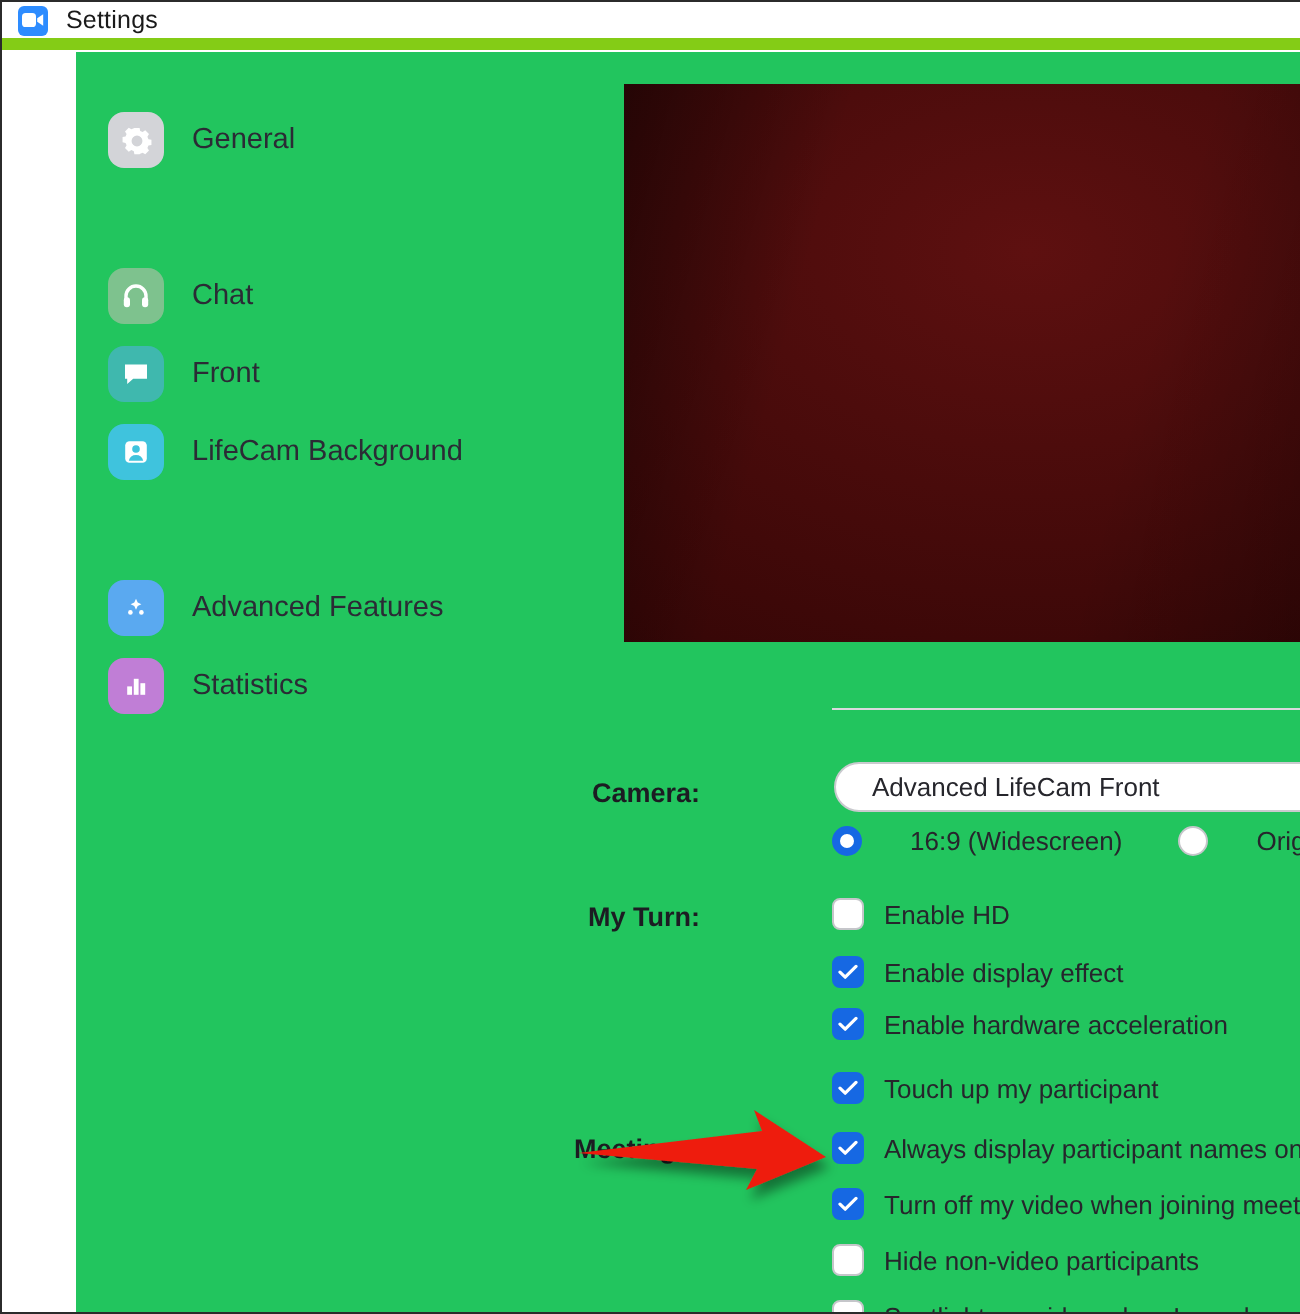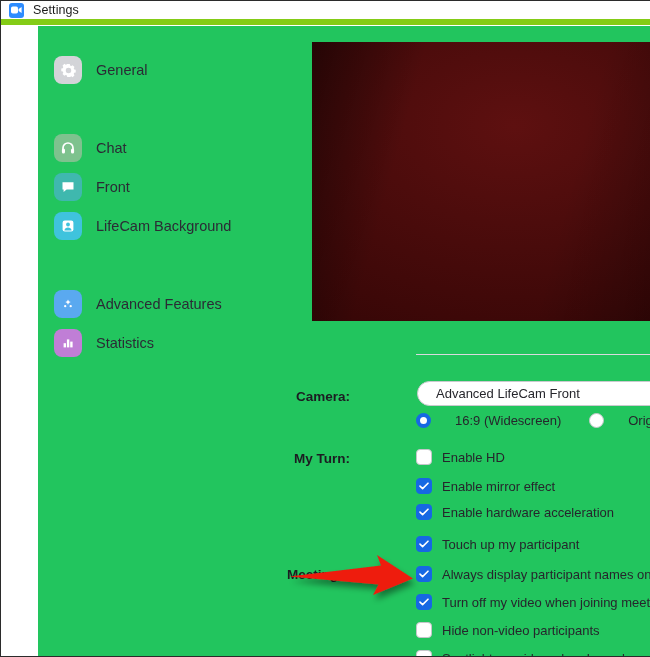--- a/index.html
+++ b/index.html
@@ -365,21 +365,21 @@
       </span>
       <span class="cb-text">Enable HD</span>
     </div>
 
     <div class="check-row" style="top:450px">
       <span class="cb checked">
         <svg width="10" height="8" viewBox="0 0 10 8">
             <path d="M1 4.1 L3.6 6.6 L9 1.2" stroke="#ffffff" stroke-width="1.6" fill="none" stroke-linecap="round" stroke-linejoin="round"></path>
           </svg>
       </span>
-      <span class="cb-text">Enable mirror effect</span>
+      <span class="cb-text">Enable display effect</span>
     </div>
 
     <div class="check-row" style="top:476px">
       <span class="cb checked">
         <svg width="10" height="8" viewBox="0 0 10 8">
             <path d="M1 4.1 L3.6 6.6 L9 1.2" stroke="#ffffff" stroke-width="1.6" fill="none" stroke-linecap="round" stroke-linejoin="round"></path>
           </svg>
       </span>
       <span class="cb-text">Enable hardware acceleration</span>
     </div>

